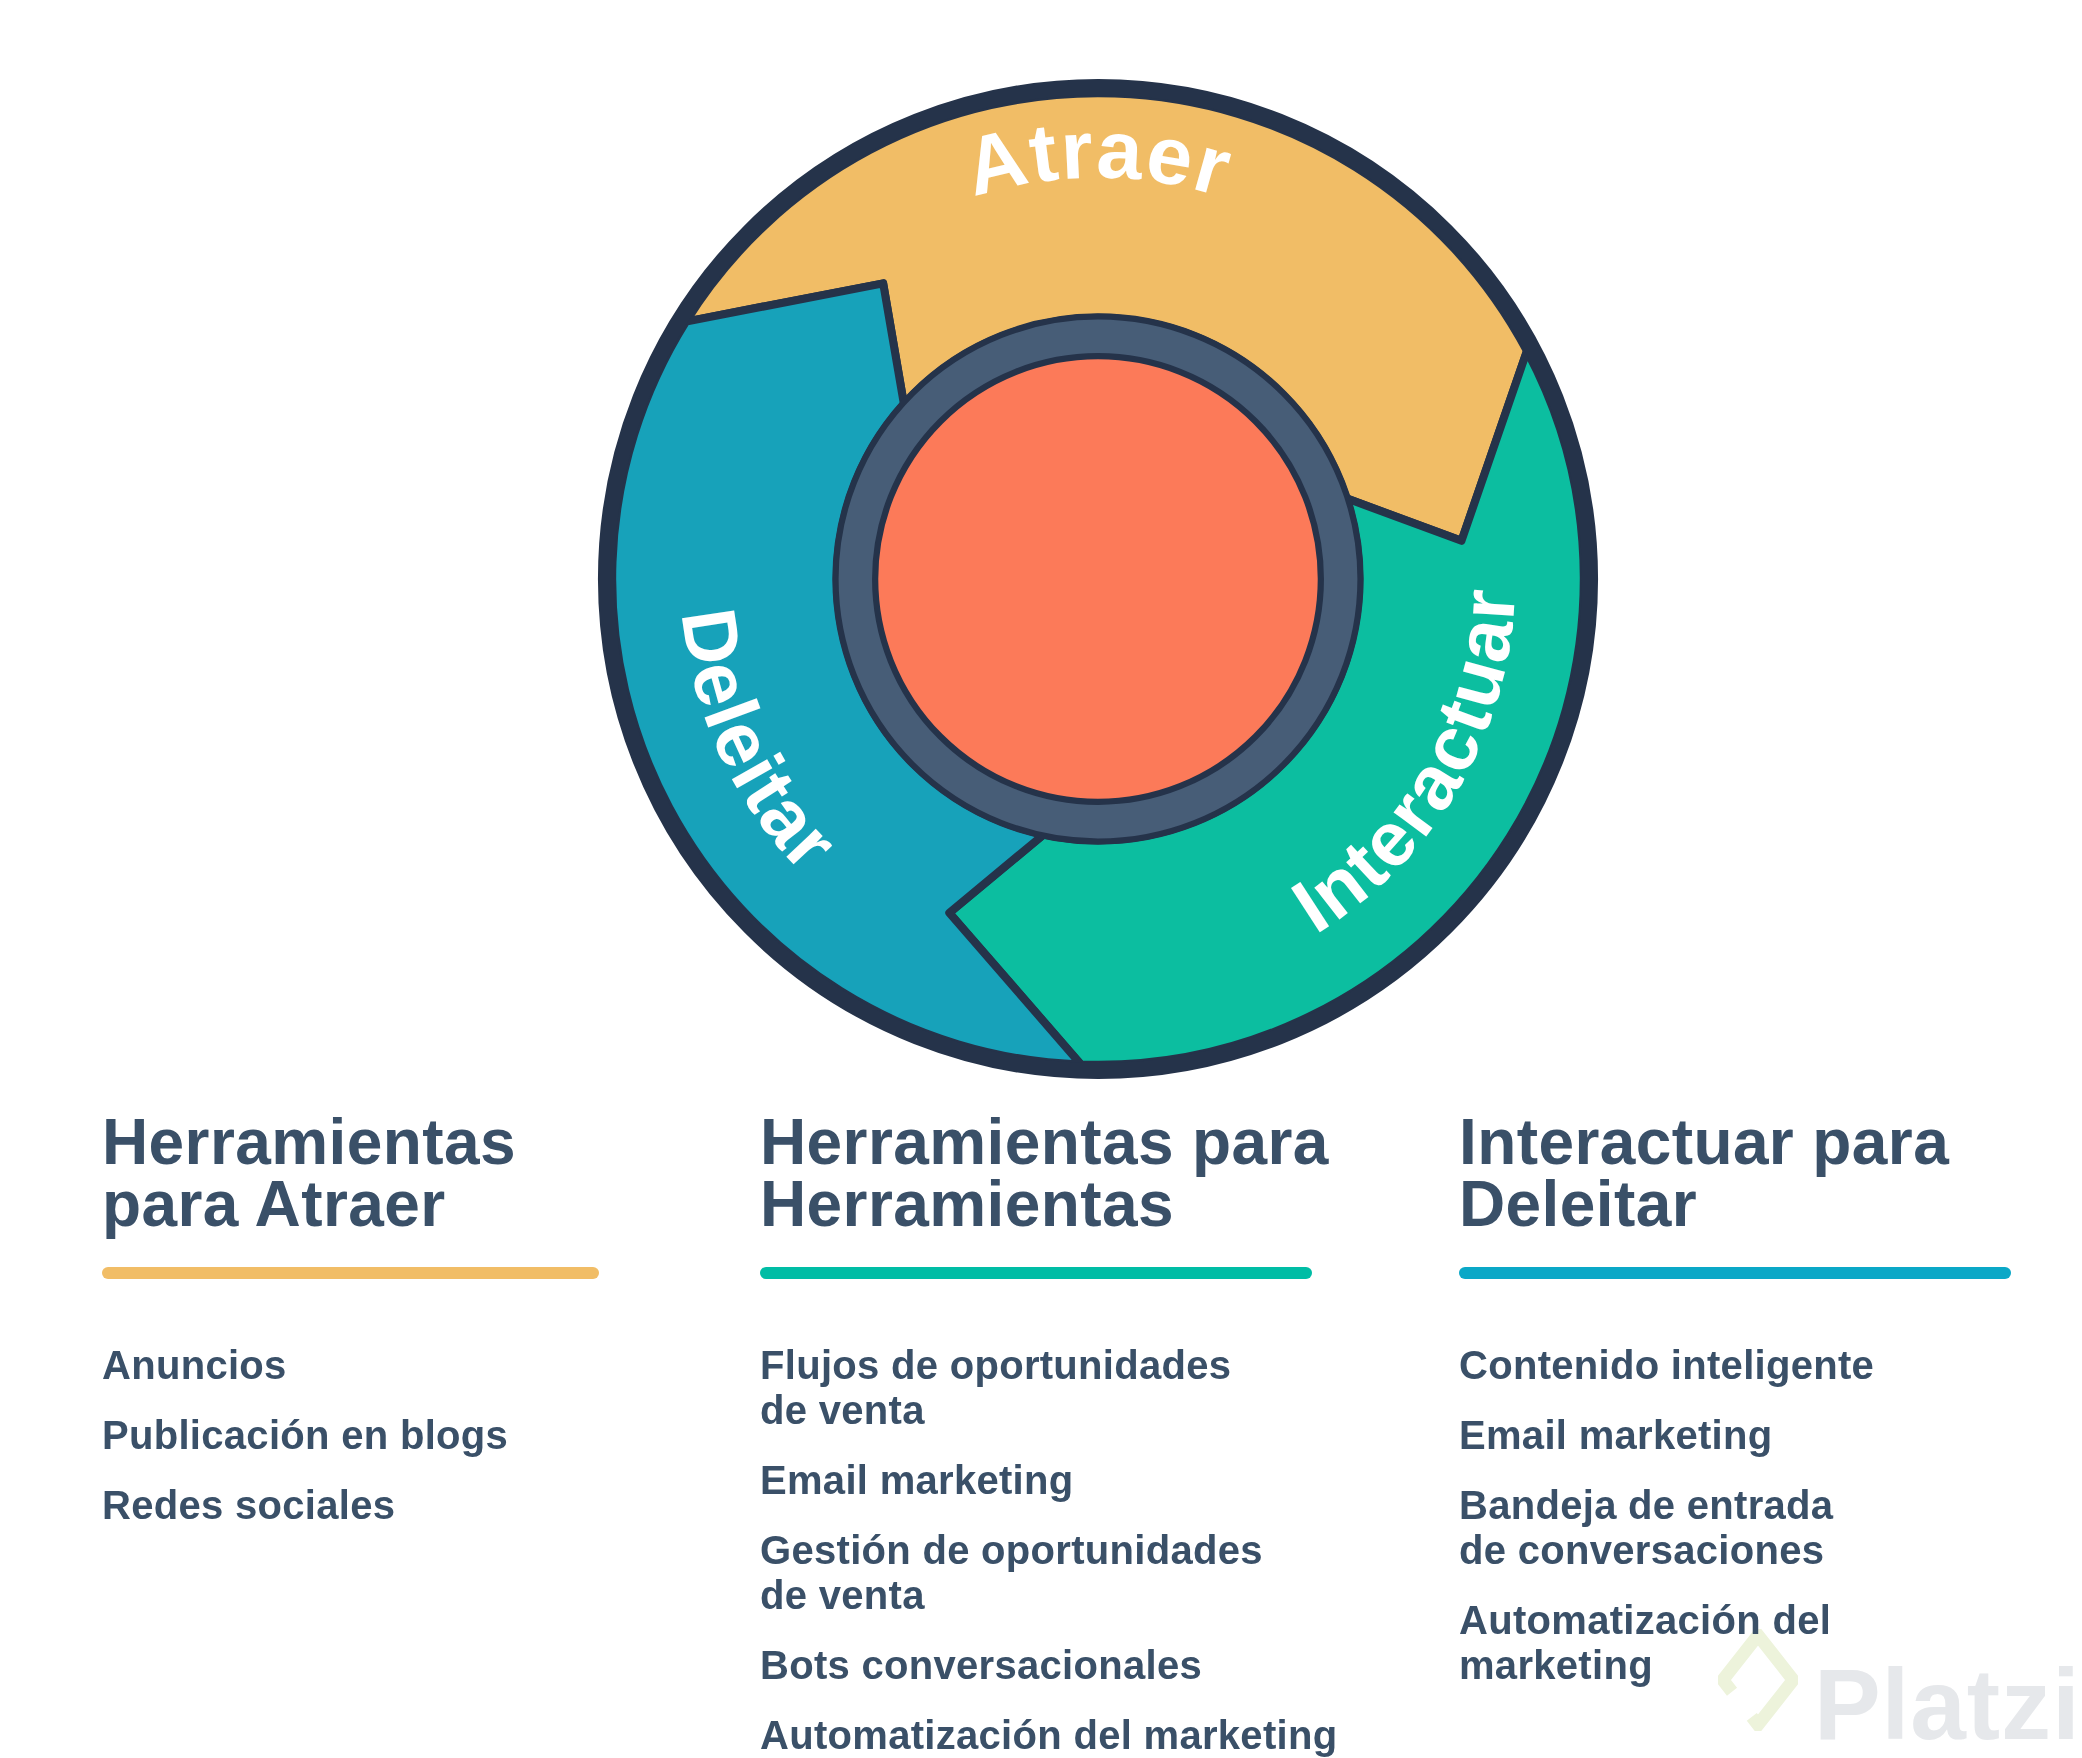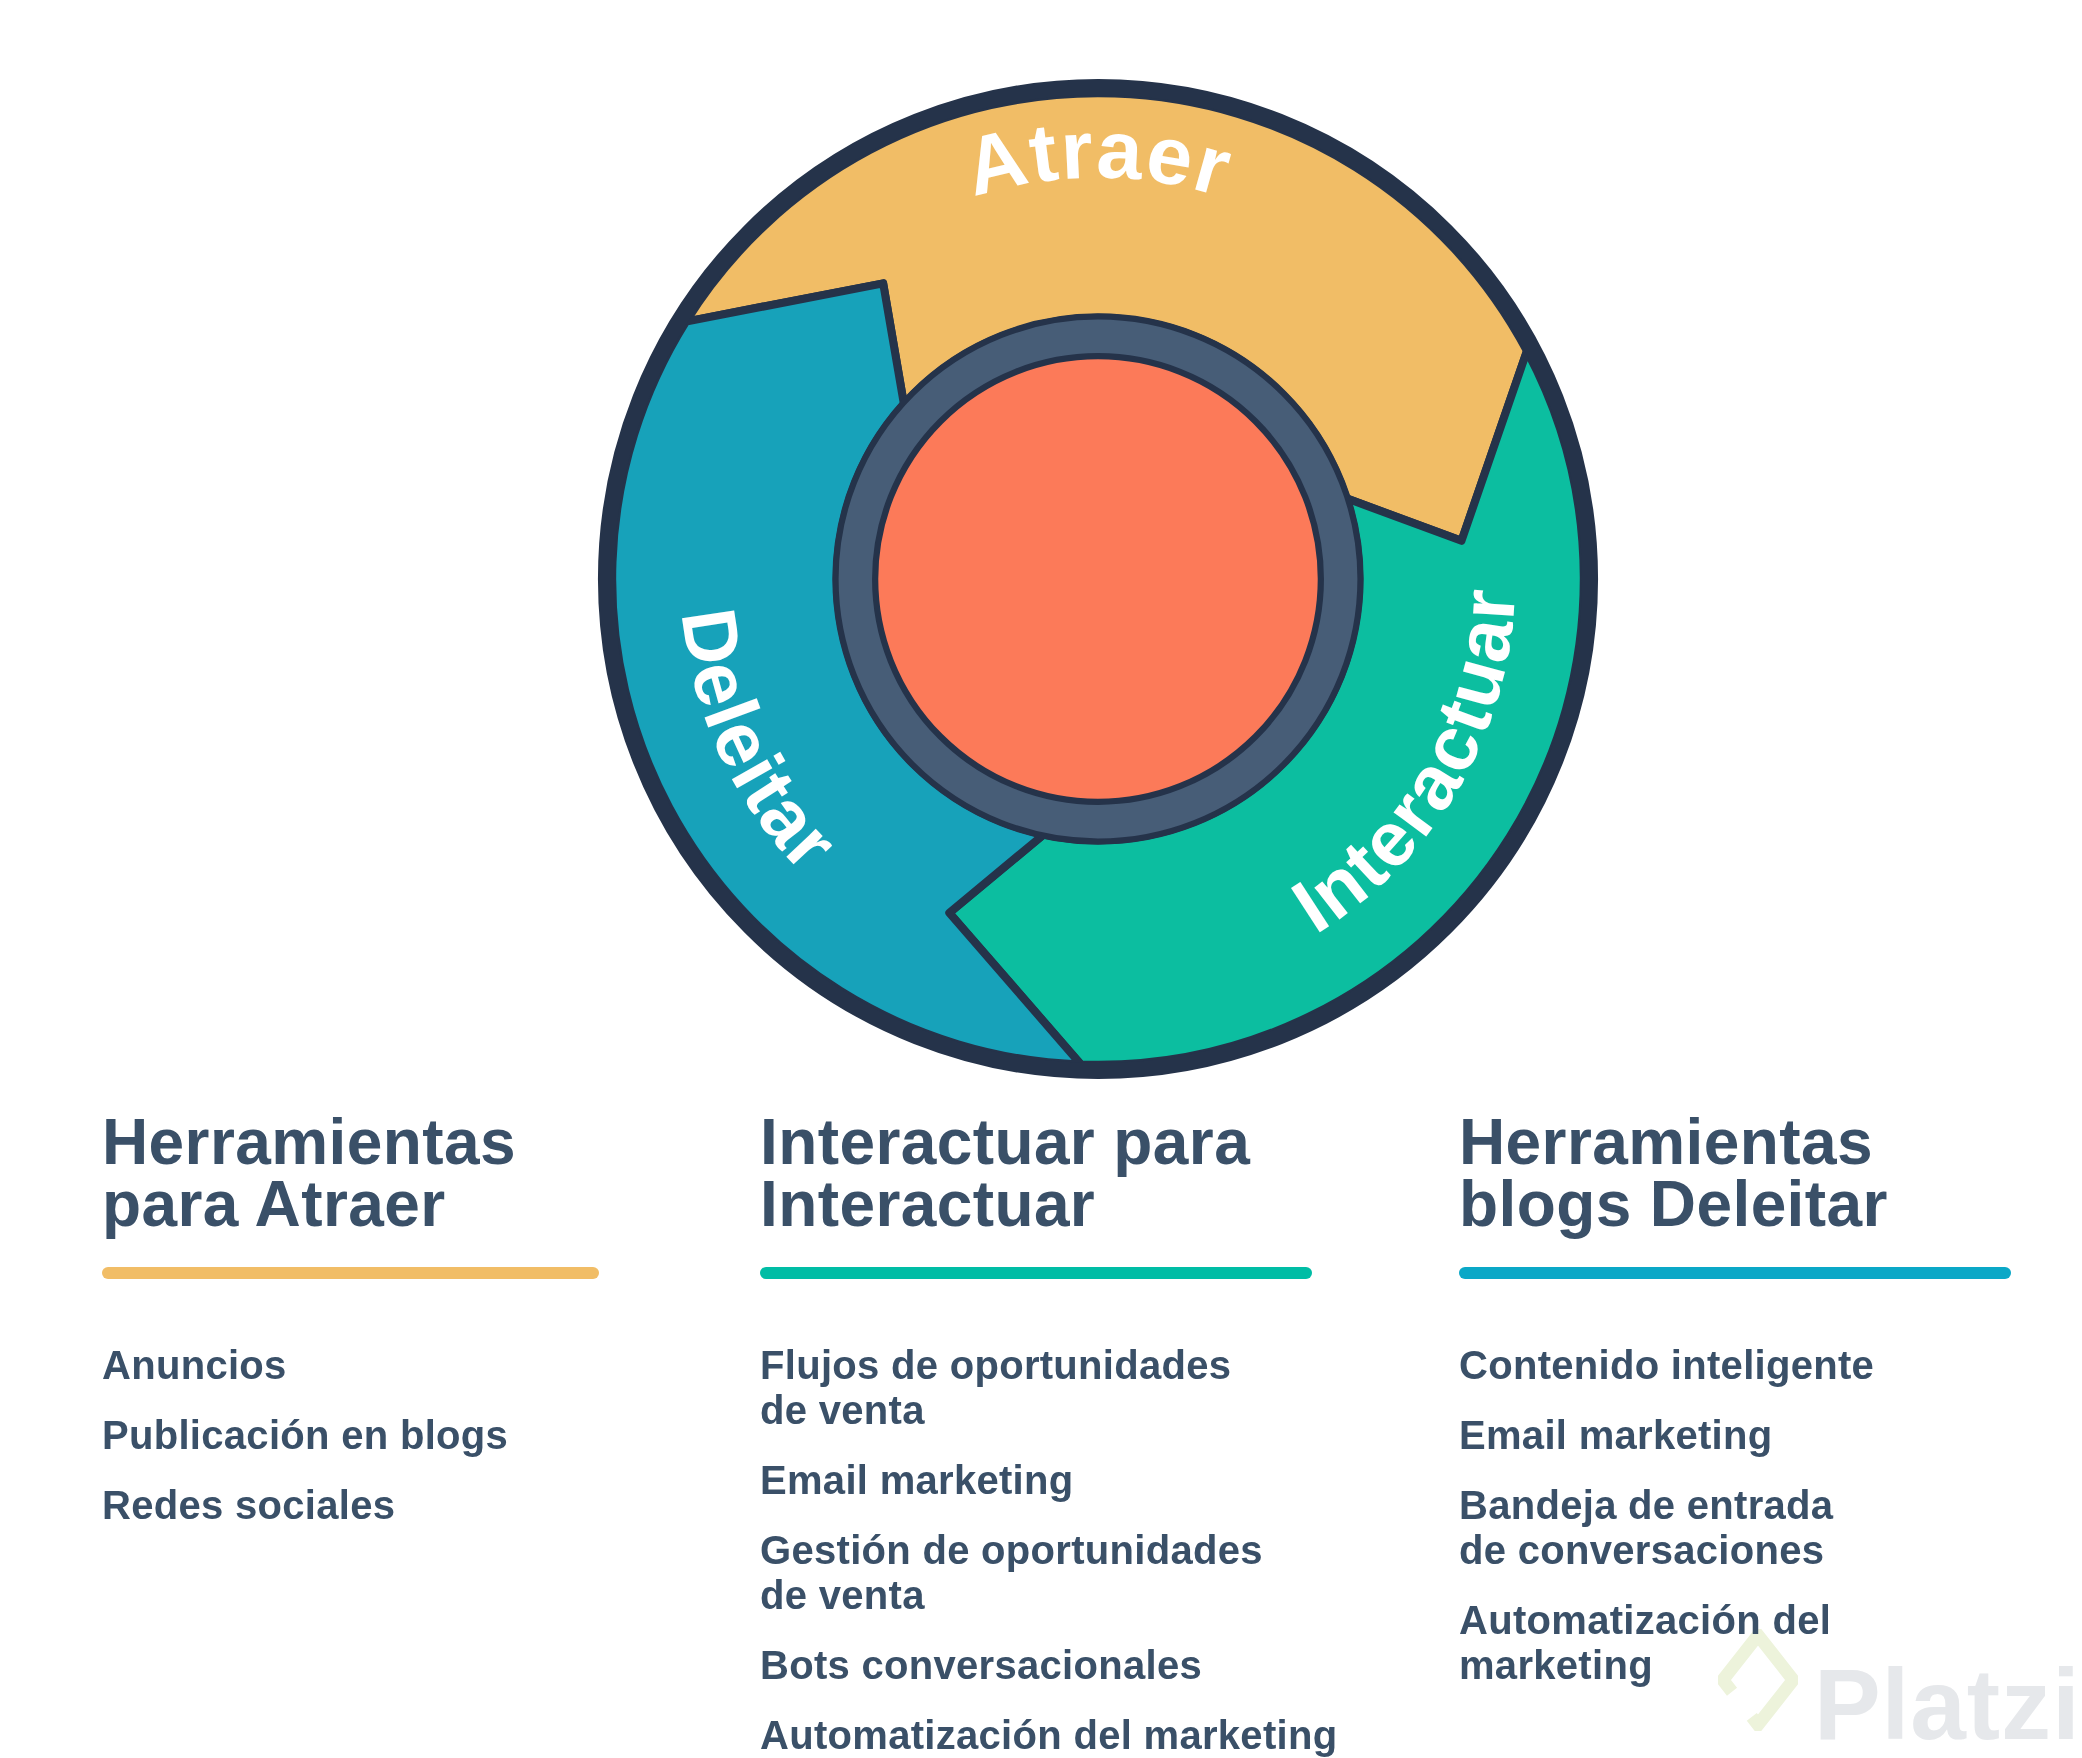--- a/index.html
+++ b/index.html
@@ -106,35 +106,35 @@
       <div class="col-title">Herramientas para Atraer</div>
       <div class="col-underline" style="background: rgb(241, 189, 102);"></div>
       <div class="col-items">
         <div class="col-item">Anuncios</div>
         <div class="col-item">Publicación en blogs</div>
         <div class="col-item">Redes sociales</div>
       </div>
     </div>
 
     <div class="col col-2">
-      <div class="col-title">Interactuar para Interactuar</div>
+      <div class="col-title">Herramientas para Herramientas</div>
       <div class="col-underline" style="background: rgb(0, 189, 165);"></div>
       <div class="col-items">
         <div class="col-item">Flujos de oportunidades
 de venta</div>
         <div class="col-item">Email marketing</div>
         <div class="col-item">Gestión de oportunidades
 de venta</div>
         <div class="col-item">Bots conversacionales</div>
         <div class="col-item">Automatización del marketing</div>
       </div>
     </div>
 
     <div class="col col-3">
-      <div class="col-title">Herramientas blogs Deleitar</div>
+      <div class="col-title">Interactuar para Deleitar</div>
       <div class="col-underline" style="background: rgb(11, 168, 199);"></div>
       <div class="col-items">
         <div class="col-item">Contenido inteligente</div>
         <div class="col-item">Email marketing</div>
         <div class="col-item">Bandeja de entrada
 de conversaciones</div>
         <div class="col-item">Automatización del
 marketing</div>
       </div>
     </div>

